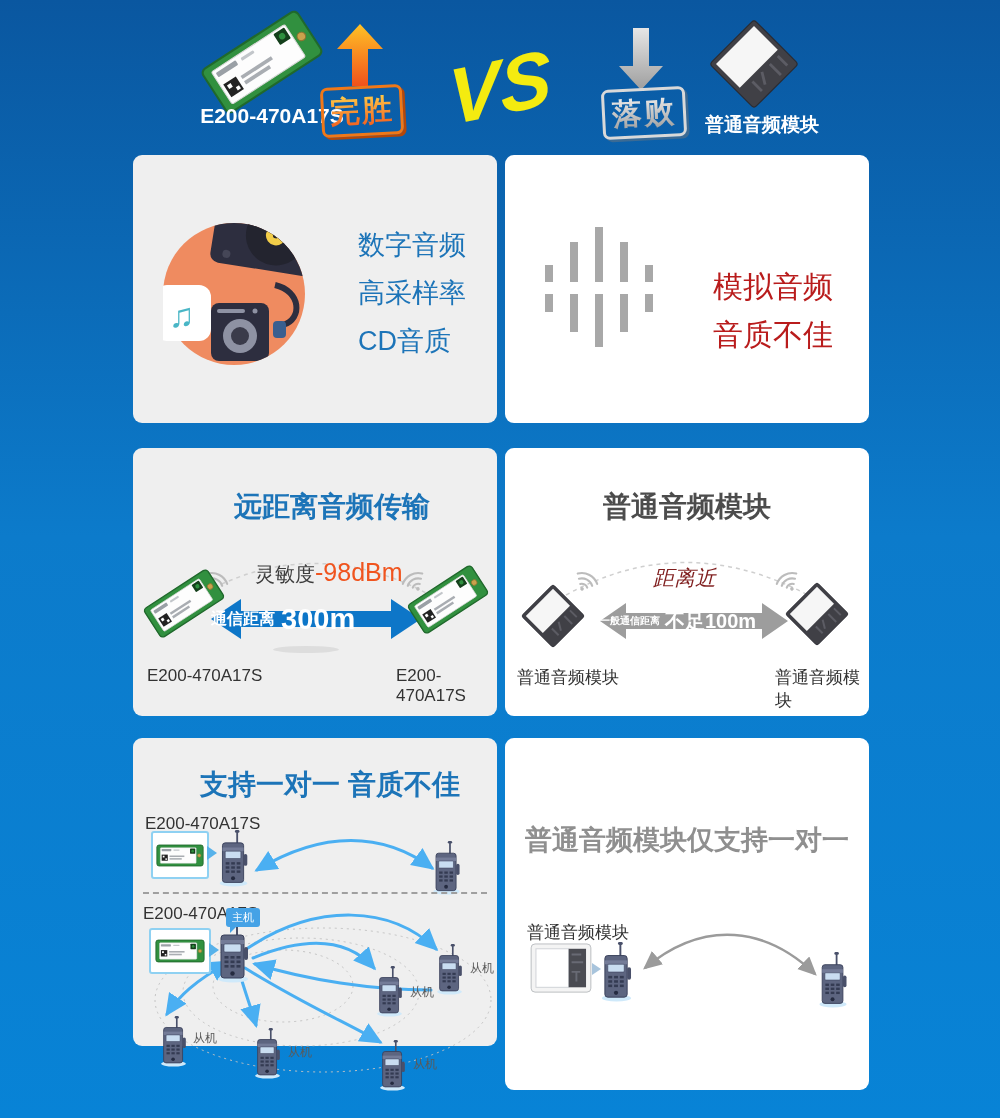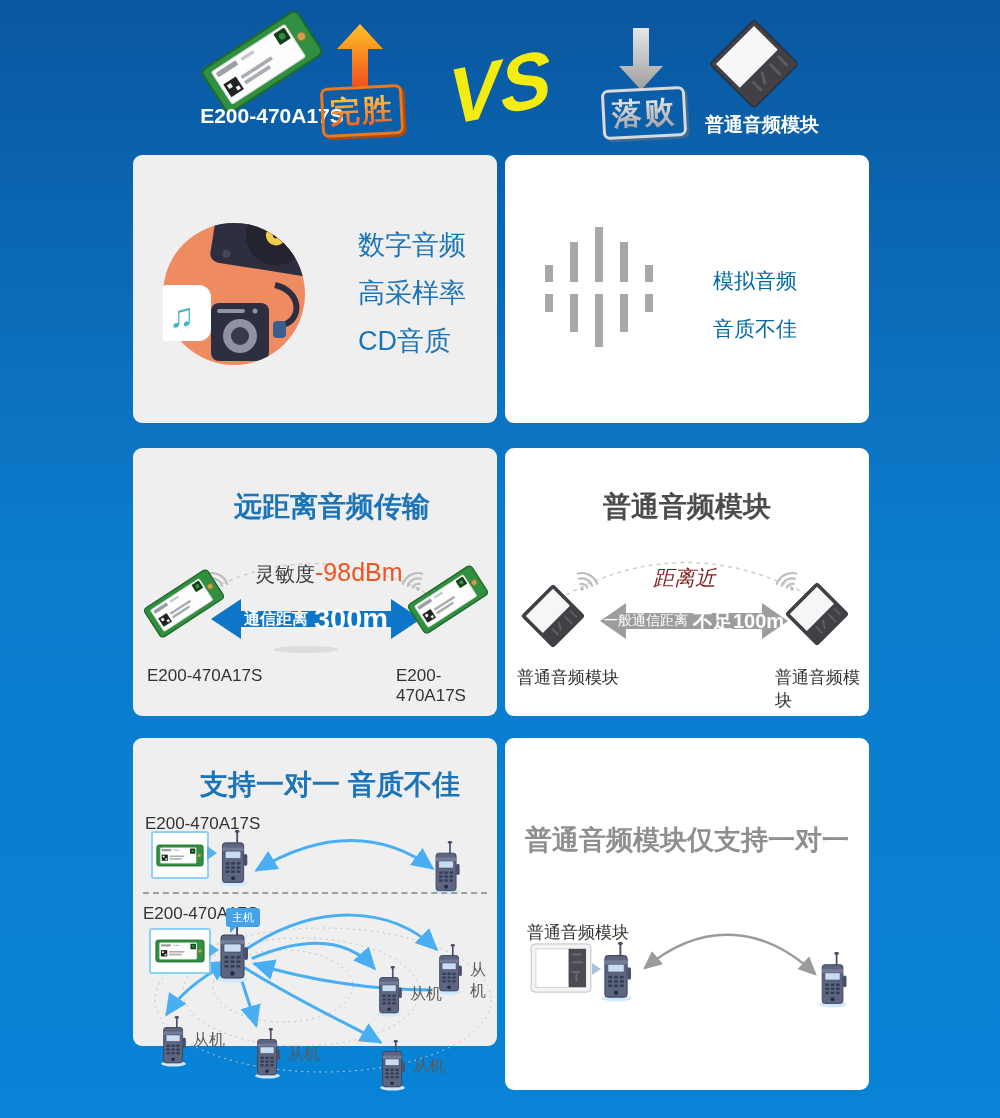--- a/index.html
+++ b/index.html
@@ -17,33 +17,33 @@
          color:#f6871f;background:linear-gradient(180deg,#ffd04a 10%,#f2571c 90%);
          -webkit-background-clip:text;background-clip:text;-webkit-text-fill-color:transparent;}
   .badge.lose{border:3px solid #d9d9d9;box-shadow:2.5px 2.5px 0 rgba(120,120,120,.45);transform:rotate(-3deg);
          color:#c4c4c4;background:linear-gradient(180deg,#efefef 10%,#9e9e9e 90%);
          -webkit-background-clip:text;background-clip:text;-webkit-text-fill-color:transparent;}
   .vs{font-size:78px;font-weight:bold;font-style:italic;color:#f4eb10;
       transform:rotate(-12deg) skewX(-8deg);line-height:1;}
   .blue-title{color:#1c74b8;font-weight:bold;font-size:28px;text-align:center;padding-left:17px;}
   .gray-title{color:#4c4c4c;font-weight:bold;font-size:28px;text-align:center;}
   .feature-blue{color:#1c74b8;font-size:27px;}
-  .feature-gray{color:#0369a1;font-size:21px;font-family:Liberation Mono, monospace;}
+  .feature-gray{color:#b91c1c;font-size:30px;font-family:Liberation Mono, monospace;}
   .chip-label{color:#333333;font-size:17px;}
-  .arrow-text{display:flex;align-items:center;justify-content:center;color:#fff;gap:6px;}
+  .arrow-text{display:flex;align-items:center;color:#fff;gap:6px;}
   .callout{position:absolute;background:#fff;border:2px solid #8fd1f2;border-radius:3px;
            display:flex;align-items:center;justify-content:center;}
   .callout .tri{position:absolute;right:-10px;top:13px;width:0;height:0;
            border-top:7px solid transparent;border-bottom:7px solid transparent;
            border-left:10px solid #57b2ea;}
   .master-badge{position:absolute;background:#45a2e6;color:#fff;font-size:11px;
            padding:2px 6px;border-radius:3px;}
   .master-badge:after{content:"";position:absolute;left:4px;bottom:-6px;
            border:4px solid transparent;border-top-color:#45a2e6;border-left-color:#45a2e6;}
-  .slave-label{color:#5a5a5a;font-size:16px;}
+  .slave-label{color:#5a5a5a;font-size:12px;}
   svg{display:block;}
 </style>
 </head>
 <body>
 
 <div class="page">
 
   <svg width="0" height="0" style="position:absolute" aria-hidden="true">
     <defs>
       <linearGradient id="gradUp" x1="0" y1="0" x2="0" y2="1">
@@ -240,21 +240,21 @@
         <use href="#wifi"></use>
       </svg>
     <svg class="abs" style="left:268px;top:122px;transform:scaleX(-1) rotate(28deg);" width="30" height="23">
         <use href="#wifi"></use>
       </svg>
     <div class="abs" style="left:148px;top:116px;font-size:21px;color:#7f1d1d;font-style:italic;">距离近</div>
     <svg class="abs" style="left:95px;top:152px;" width="188" height="42">
       <polygon points="0,21 26,3 26,13 162,13 162,3 188,21 162,39 162,29 26,29 26,39" fill="#9d9d9d"></polygon>
     </svg>
     <div class="abs arrow-text" style="left:95px;top:152px;width:188px;height:42px;gap:5px;">
-      <span style="font-size:14px;font-weight:normal;">一般通信距离</span>
+      <span style="font-size:10px;font-weight:bold;">一般通信距离</span>
       <span style="font-size:20px;font-weight:bold;">不足100m</span>
     </div>
     <div class="abs" style="left:8px;top:128px;width:80px;height:80px;">
       <svg width="80" height="80">
           <use href="#bmod"></use>
         </svg>
     </div>
     <div class="abs" style="left:272px;top:126px;width:80px;height:80px;">
       <svg width="80" height="80">
           <use href="#bmod"></use>

